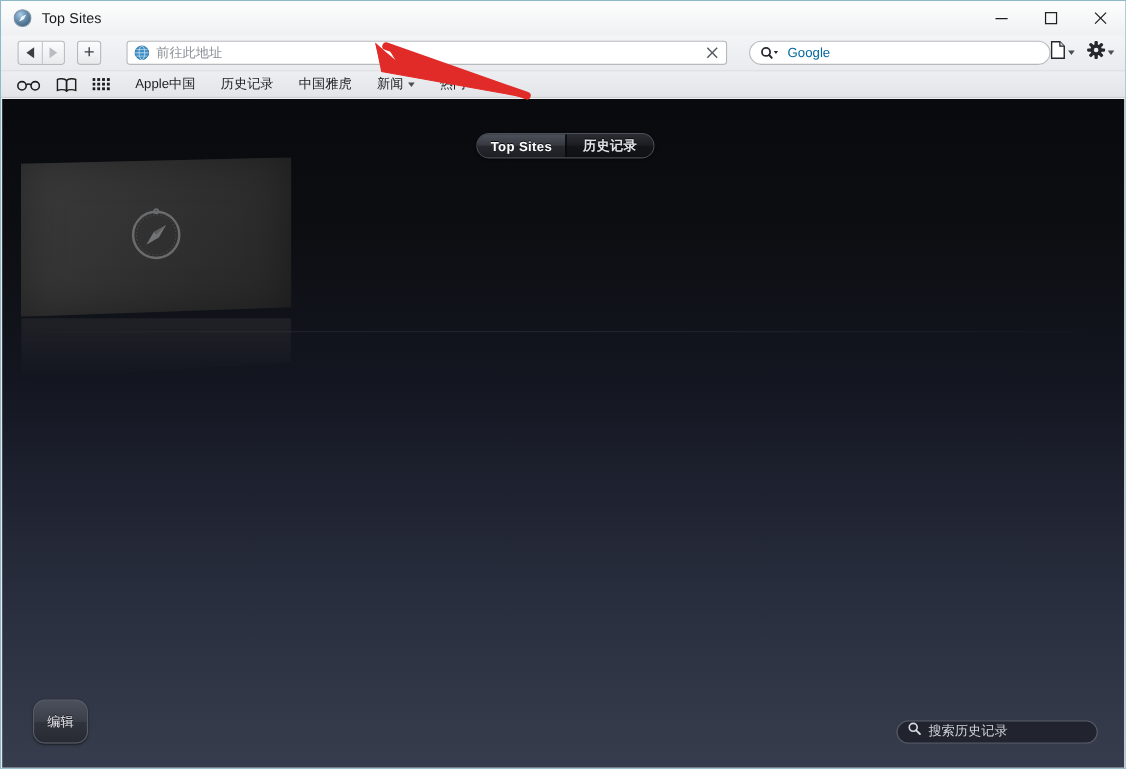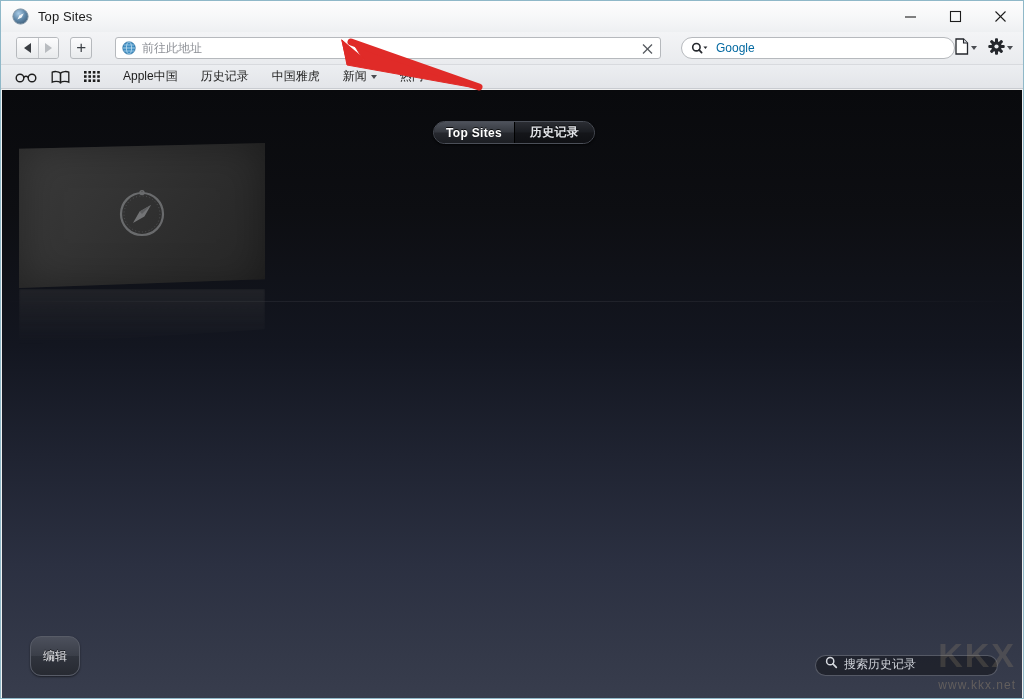--- a/index.html
+++ b/index.html
@@ -445,24 +445,20 @@
     <div id="history-search">
       <span id="hs-icon">
         <svg width="13" height="13" viewBox="0 0 13 13">
           <circle cx="5.2" cy="5.2" r="3.6" fill="none" stroke="#d6d9df" stroke-width="1.5"></circle>
           <line x1="7.9" y1="7.9" x2="11.3" y2="11.3" stroke="#d6d9df" stroke-width="1.7" stroke-linecap="round"></line>
         </svg>
       </span>
       <span id="hs-placeholder">搜索历史记录</span>
     </div>
 
-    <div id="watermark">
-      <div id="wm-big">KKX</div>
-      <div id="wm-small">www.kkx.net</div>
-    </div>
   </div>
 
   <svg id="annot-arrow" viewBox="0 0 170 58">
     <path d="M150 52 L22 6 L33 24 L11 3 L16 28 Z" fill="#e02b28" stroke="#e02b28" stroke-width="1"></path>
     <path d="M148 50 L20 5" stroke="#e02b28" stroke-width="7" stroke-linecap="round"></path>
     <path d="M10 2 L34 22 L16 27 Z" fill="#e02b28"></path>
   </svg>
 
 </div>
 

